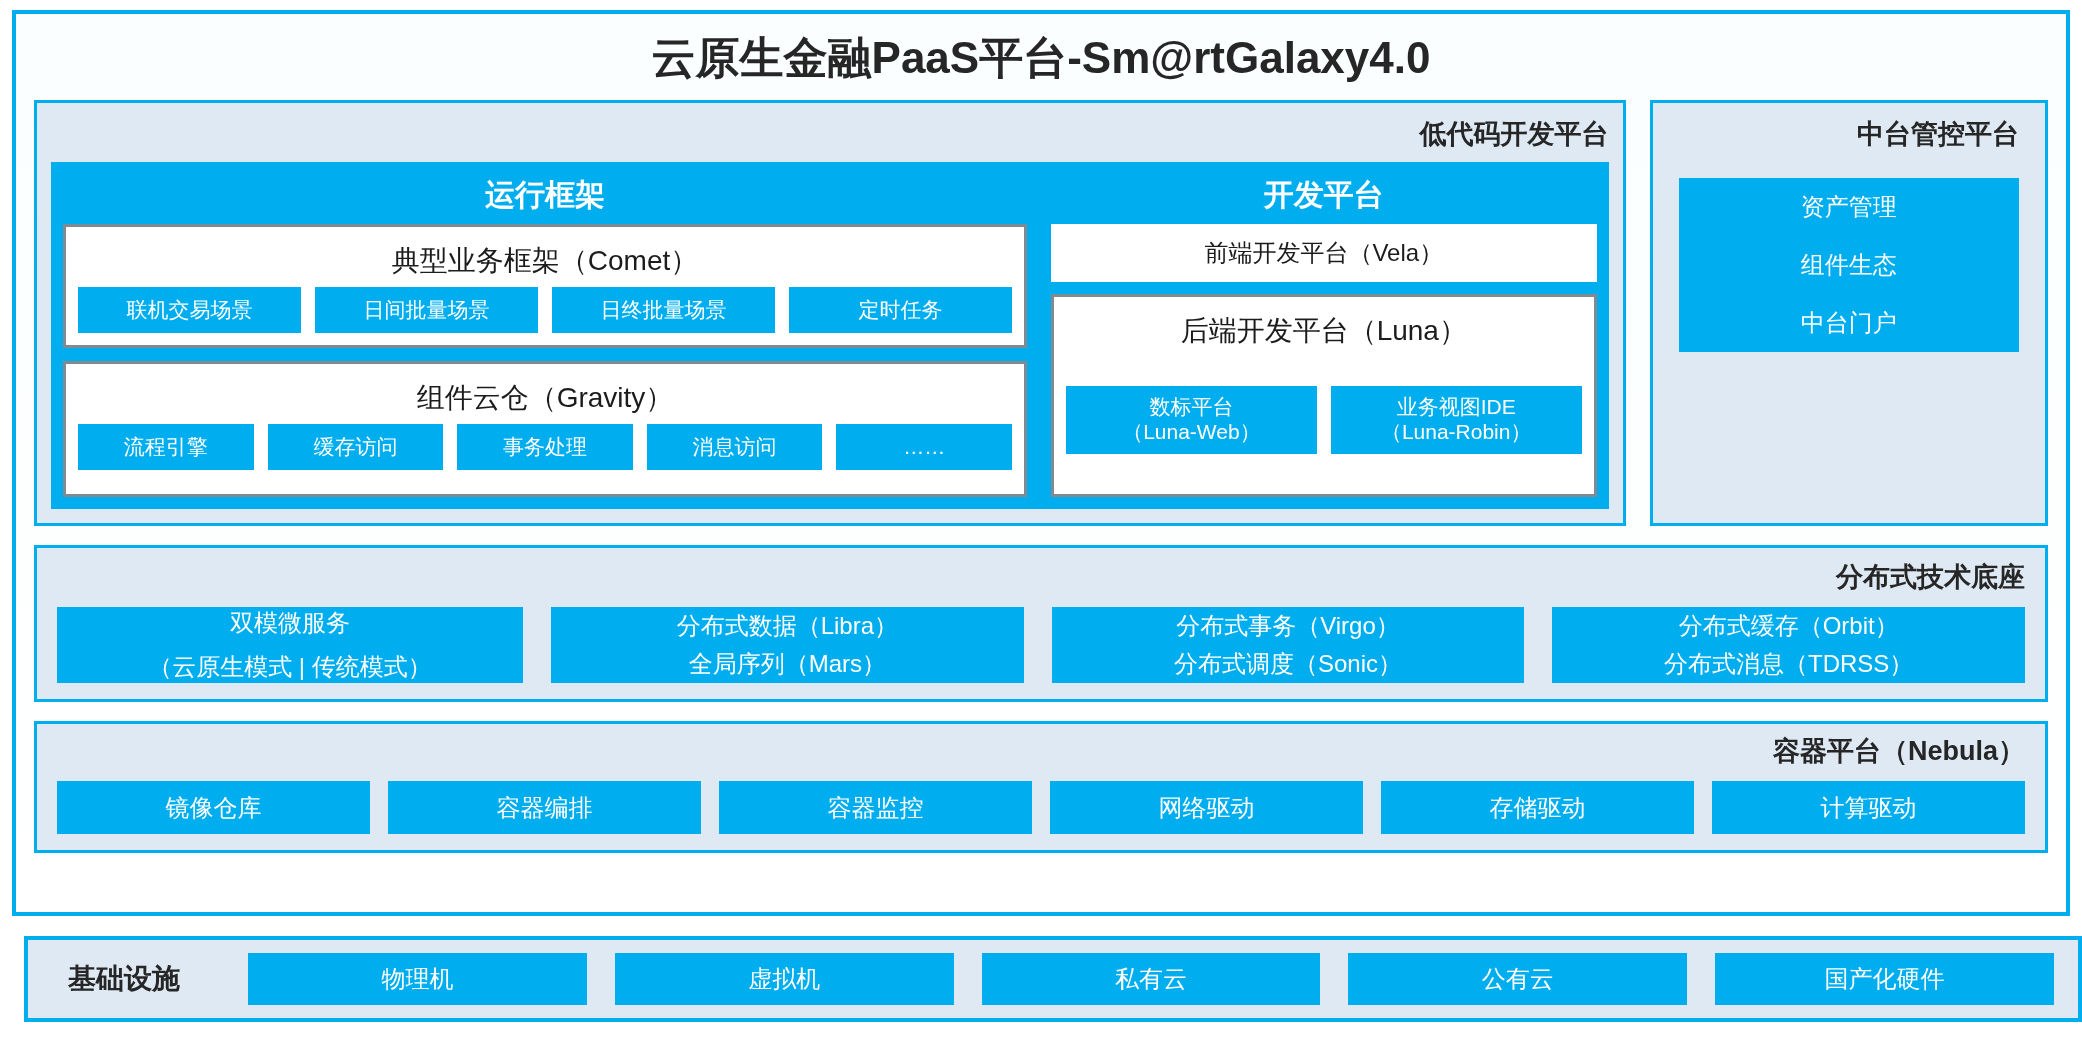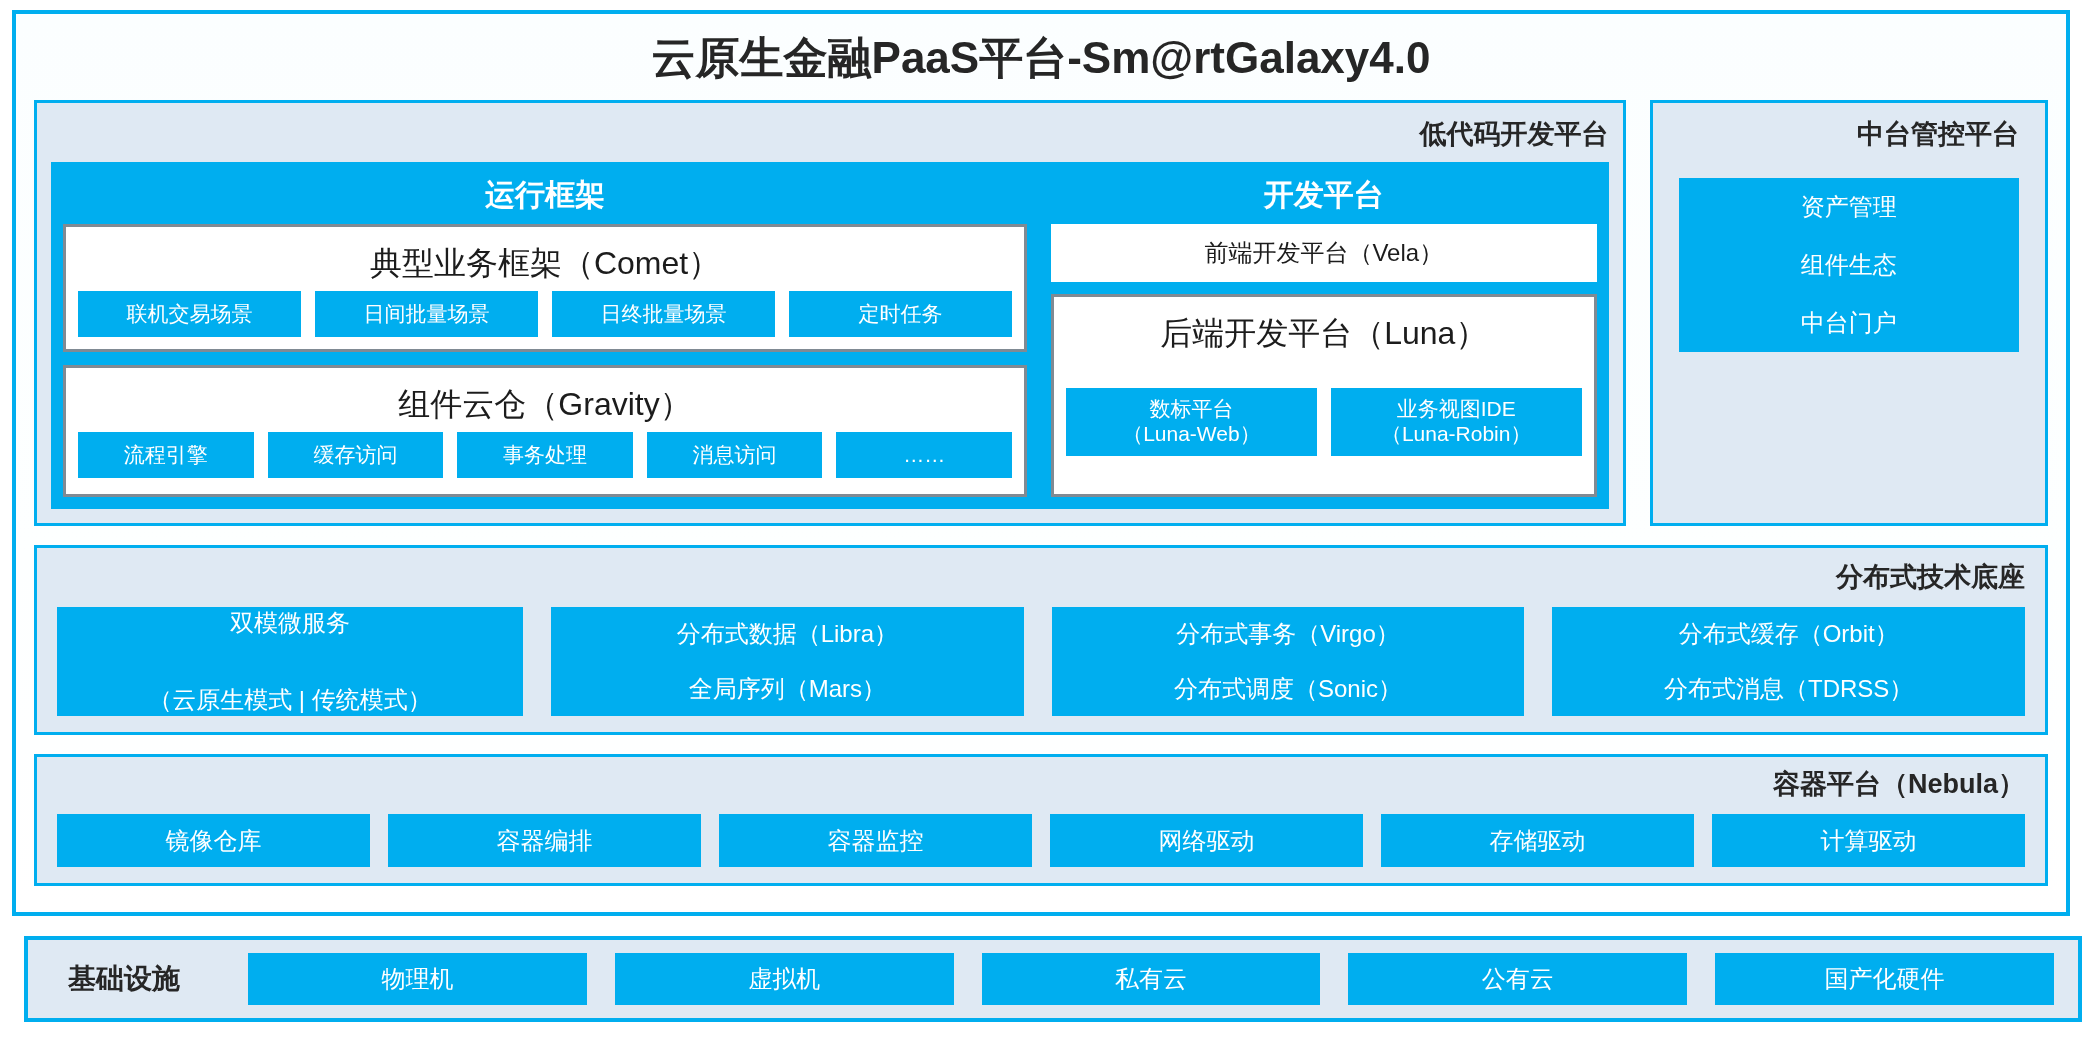--- a/index.html
+++ b/index.html
@@ -98,21 +98,21 @@
 
   
   .whitecard {
     box-sizing: border-box;
     background: #ffffff;
     border: 3px solid #808a93;
     padding: 10px 12px 12px 12px;
   }
   .whitecard-title {
     text-align: center;
-    font-size: 32px;
+    font-size: 28px;
     color: #1c1c1c;
     line-height: 1;
     padding: 10px 0 12px 0;
   }
 
   
   .chips {
     display: flex;
     gap: 14px;
   }
@@ -178,21 +178,21 @@
     font-size: 24px;
     height: 58px;
     display: flex;
     align-items: center;
     justify-content: center;
   }
 
   
   .distbase {
     margin-top: 19px;
-    height: 190px;
+    height: 157px;
     padding: 16px 20px 16px 20px;
     display: flex;
     flex-direction: column;
   }
   .distbase .panel-title { margin-bottom: 16px; }
   .distbase-body {
     display: flex;
     gap: 28px;
     flex: 1;
   }

